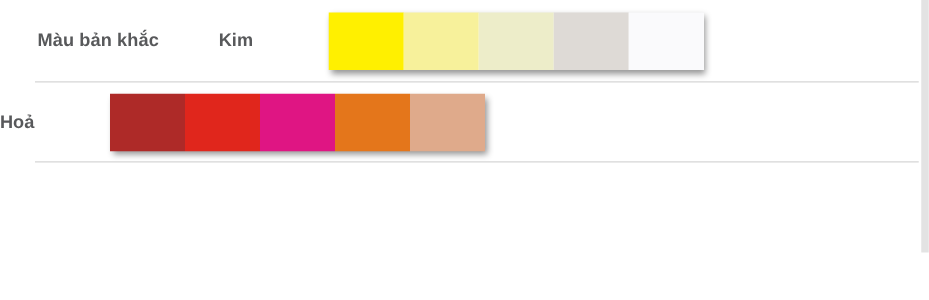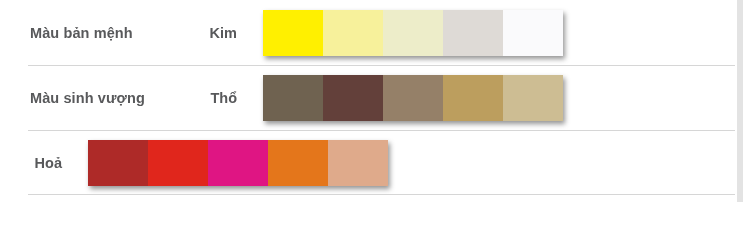--- a/index.html
+++ b/index.html
@@ -67,21 +67,20 @@
     letter-spacing: 0.1px;
     white-space: nowrap;
   }
 
   .element-cell {
     width: 62px;
     font-size: 14.5px;
     font-weight: bold;
     color: #58595b;
     white-space: nowrap;
-    text-align: right;
   }
 
   .swatch-cell {
     flex: 1;
     display: flex;
     align-items: center;
     padding-left: 26px;
     box-sizing: border-box;
   }
 
@@ -94,47 +93,33 @@
     width: 60px;
     height: 46px;
   }
 </style>
 </head>
 <body>
 
 <div class="color-table">
 
   <div class="row">
-    <div class="label-cell">Màu bản mệnh</div>
+    <div class="label-cell">Màu bản khắc</div>
     <div class="element-cell">Kim</div>
     <div class="swatch-cell">
       <div class="swatch-strip">
         <div class="swatch" style="background: rgb(255, 240, 0);"></div>
         <div class="swatch" style="background: rgb(247, 241, 155);"></div>
         <div class="swatch" style="background: rgb(237, 237, 201);"></div>
         <div class="swatch" style="background: rgb(222, 218, 214);"></div>
         <div class="swatch" style="background: rgb(250, 250, 252);"></div>
       </div>
     </div>
   </div>
 
-  <div class="row">
-    <div class="rule"></div>
-    <div class="label-cell">Màu sinh vượng</div>
-    <div class="element-cell">Thổ</div>
-    <div class="swatch-cell">
-      <div class="swatch-strip">
-        <div class="swatch" style="background: rgb(111, 98, 80);"></div>
-        <div class="swatch" style="background: rgb(99, 64, 58);"></div>
-        <div class="swatch" style="background: rgb(149, 128, 104);"></div>
-        <div class="swatch" style="background: rgb(188, 158, 94);"></div>
-        <div class="swatch" style="background: rgb(205, 189, 147);"></div>
-      </div>
-    </div>
-  </div>
 
   <div class="row">
     <div class="rule"></div>
     <div class="element-cell">Hoả</div>
     <div class="swatch-cell">
       <div class="swatch-strip">
         <div class="swatch" style="background: rgb(174, 42, 40);"></div>
         <div class="swatch" style="background: rgb(224, 38, 28);"></div>
         <div class="swatch" style="background: rgb(223, 21, 131);"></div>
         <div class="swatch" style="background: rgb(228, 118, 27);"></div>

